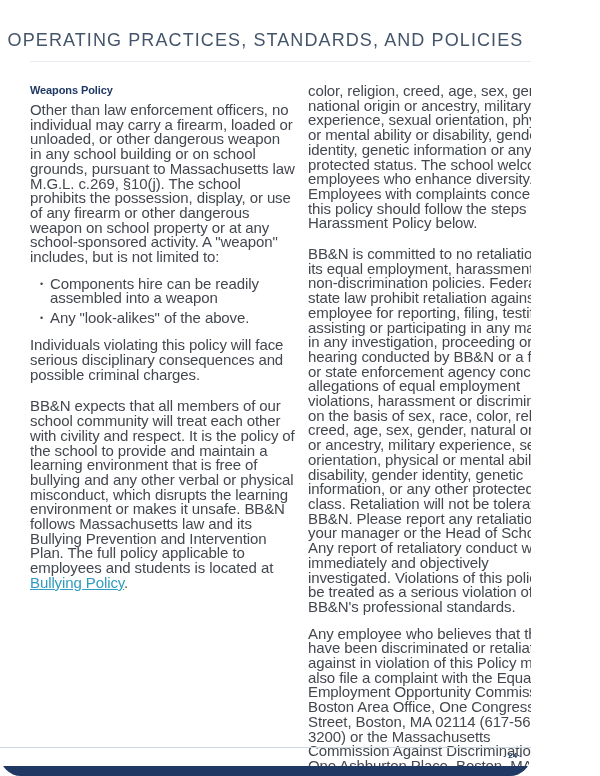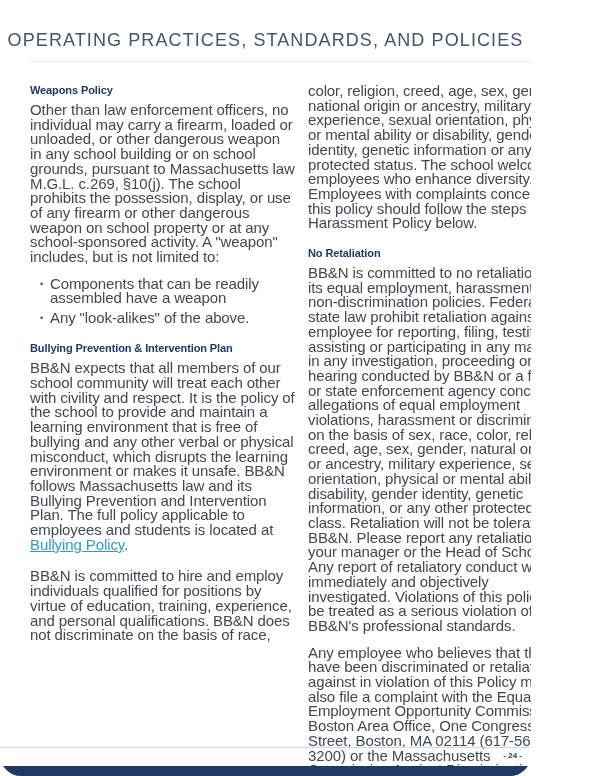--- a/index.html
+++ b/index.html
@@ -130,42 +130,40 @@
   <div class="title-rule"></div>
 
   <div class="columns">
 
     <div class="col">
 
       <section class="doc-section">
         <h2 class="section-heading">Weapons Policy</h2>
         <p class="body-text">Other than law enforcement officers, no individual may carry a firearm, loaded or unloaded, or other dangerous weapon in any school building or on school grounds, pursuant to Massachusetts law M.G.L. c.269, §10(j). The school prohibits the possession, display, or use of any firearm or other dangerous weapon on school property or at any school-sponsored activity. A "weapon" includes, but is not limited to:</p>
         <ul class="bullet-list">
-          <li class="bullet">Components that can be readily assembled have a weapon</li>
+          <li class="bullet">Components hire can be readily assembled into a weapon</li>
           <li class="bullet">Any "look-alikes" of the above.</li>
         </ul>
+        <p class="body-text">Individuals violating this policy will face serious disciplinary consequences and possible criminal charges.</p>
       </section>
 
       <section class="doc-section">
-        <h2 class="section-heading">Bullying Prevention &amp; Intervention Plan</h2>
         <p class="body-text"><span>BB&amp;N expects that all members of our school community will treat each other with civility and respect. It is the policy of the school to provide and maintain a learning environment that is free of bullying and any other verbal or physical misconduct, which disrupts the learning environment or makes it unsafe. BB&amp;N follows Massachusetts law and its Bullying Prevention and Intervention Plan. The full policy applicable to employees and students is located at </span><a class="inline-link">Bullying Policy</a><span>.</span></p>
       </section>
 
       <section class="doc-section">
-        <p class="body-text">BB&amp;N is committed to hire and employ individuals qualified for positions by virtue of education, training, experience, and personal qualifications. BB&amp;N does not discriminate on the basis of race,</p>
       </section>
 
     </div>
 
     <div class="col">
 
       <p class="body-text" style="margin-bottom:16px;">color, religion, creed, age, sex, gender, national origin or ancestry, military experience, sexual orientation, physical or mental ability or disability, gender identity, genetic information or any other protected status. The school welcomes employees who enhance diversity. Employees with complaints concerning this policy should follow the steps in the Harassment Policy below.</p>
 
       <section class="doc-section">
-        <h2 class="section-heading">No Retaliation</h2>
         <p class="body-text">BB&amp;N is committed to no retaliation in its equal employment, harassment and non-discrimination policies.  Federal and state law prohibit retaliation against any employee for reporting, filing, testifying, assisting or participating in any manner in any investigation, proceeding or hearing conducted by BB&amp;N or a federal or state enforcement agency concerning allegations of equal employment violations, harassment or discrimination on the basis of sex, race, color, religion, creed, age, sex, gender, natural origin or ancestry, military experience, sexual orientation, physical or mental ability or disability, gender identity, genetic information, or any other protected class. Retaliation will not be tolerated by BB&amp;N. Please report any retaliation to your manager or the Head of School. Any report of retaliatory conduct will be immediately and objectively investigated. Violations of this policy will be treated as a serious violation of BB&amp;N's professional standards.</p>
         <p class="body-text">Any employee who believes that they have been discriminated or retaliated against in violation of this Policy may also file a complaint with the Equal Employment Opportunity Commission, Boston Area Office, One Congress Street, Boston, MA 02114 (617-565-3200) or the Massachusetts Commission Against Discrimination, One Ashburton Place, Boston, MA 02108 (617-727-3990).</p>
       </section>
 
     </div>
 
   </div>
 
   <div class="footer-rule"></div>
   <div class="page-number">- 24 -</div>

